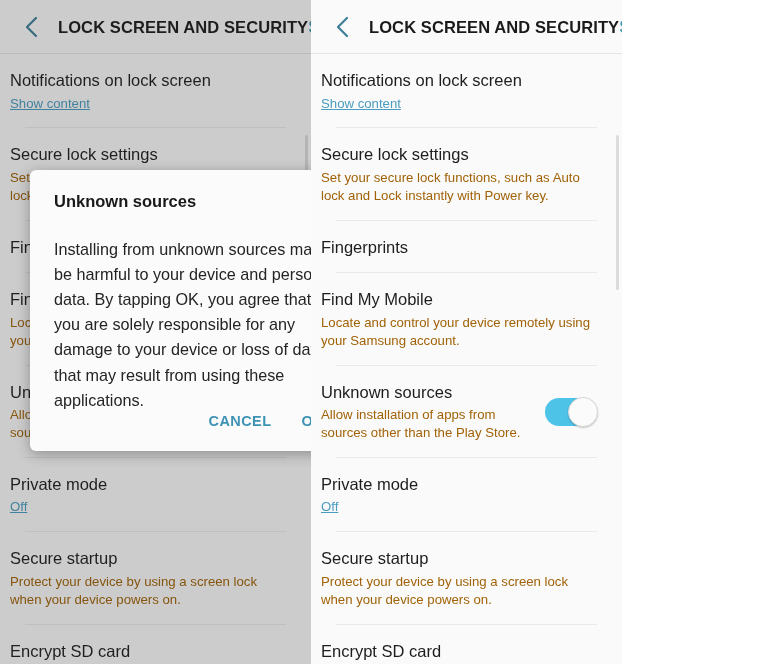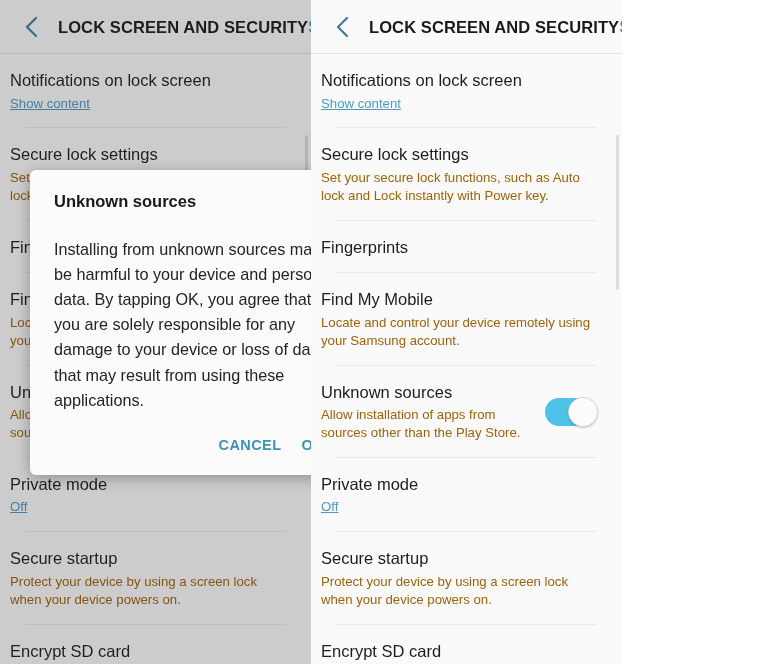--- a/index.html
+++ b/index.html
@@ -166,23 +166,22 @@
   }
   .dialog-body {
     font-size: 16.2px;
     color: #242424;
     line-height: 1.55;
   }
   .dialog-actions {
     display: flex;
     justify-content: flex-end;
     align-items: center;
-    margin-top: 24px;
     padding-bottom: 14px;
-    gap: 20px;
+    gap: 30px;
     padding-right: 10px;
   }
   .dialog-btn {
     font-size: 14.5px;
     font-weight: bold;
     color: #3e93b5;
     letter-spacing: 0.4px;
     background: none;
     border: none;
     font-family: inherit;

